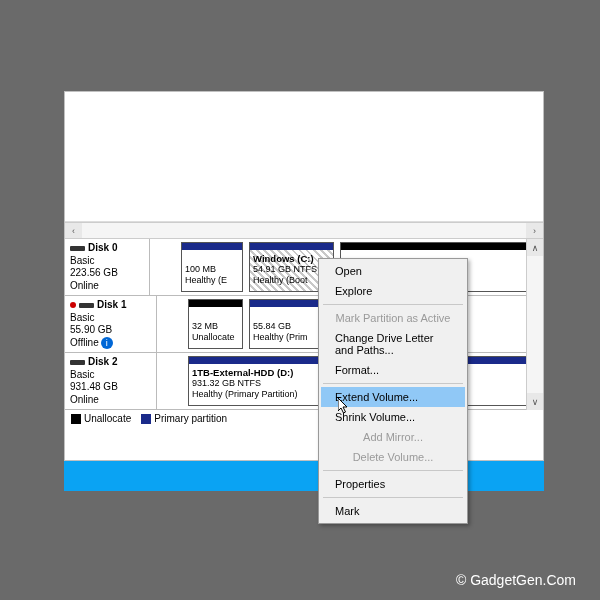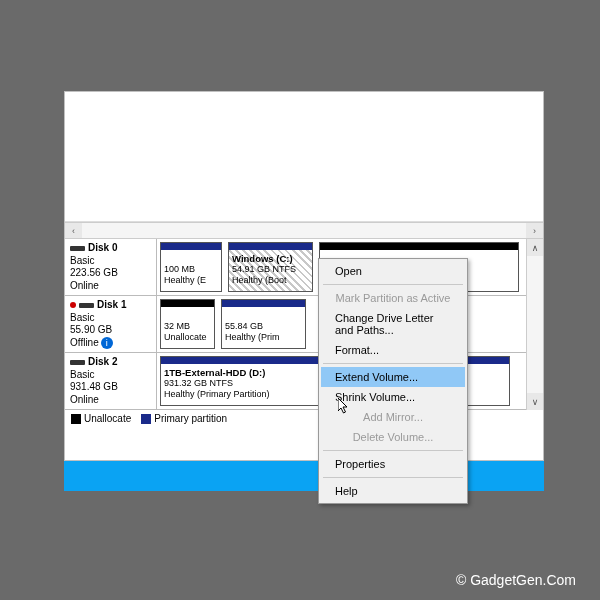--- a/index.html
+++ b/index.html
@@ -39,20 +39,21 @@
   .hscroll .track { flex:1; background:#f5f5f5; height:15px; }
 
   .disk-area {
     position: relative;
     background:#fff;
   }
   .disk-row {
     display:flex;
     border-bottom:1px solid #bbb;
     height:57px;
+    gap:28px;
   }
   .disk-info {
     width: 92px;
     padding: 3px 5px;
     font-size: 10px;
     line-height: 1.25;
     border-right:1px solid #bbb;
     background:#fff;
     position:relative;
   }
@@ -249,33 +250,34 @@
   <div class="legend">
     <span><span class="sw black"></span><span>Unallocate</span></span>
     <span><span class="sw blue"></span><span>Primary partition</span></span>
   </div>
 </div>
 
 <div class="taskbar"></div>
 
 <div class="ctx-menu" id="ctx">
     <div class="item">Open</div>
+    <div class="item">Explore</div>
     <div class="sep"></div>
     <div class="item disabled">Mark Partition as Active</div>
     <div class="item">Change Drive Letter and Paths...</div>
     <div class="item">Format...</div>
     <div class="sep"></div>
     <div class="item highlight">Extend Volume...</div>
     <div class="item">Shrink Volume...</div>
     <div class="item disabled">Add Mirror...</div>
     <div class="item disabled">Delete Volume...</div>
     <div class="sep"></div>
     <div class="item">Properties</div>
     <div class="sep"></div>
-    <div class="item">Help</div>
+    <div class="item">Mark</div>
   </div>
 
 <div class="cursor" style="left:338px;top:398px;">
   <svg width="12" height="17" viewBox="0 0 12 17">
       <path d="M0 0 L0 13 L3 10 L5.5 15 L7.5 14 L5 9 L9 9 Z" fill="#fff" stroke="#000" stroke-width="1"></path>
     </svg>
 </div>
 
 <div class="watermark">© GadgetGen.Com</div>
 

